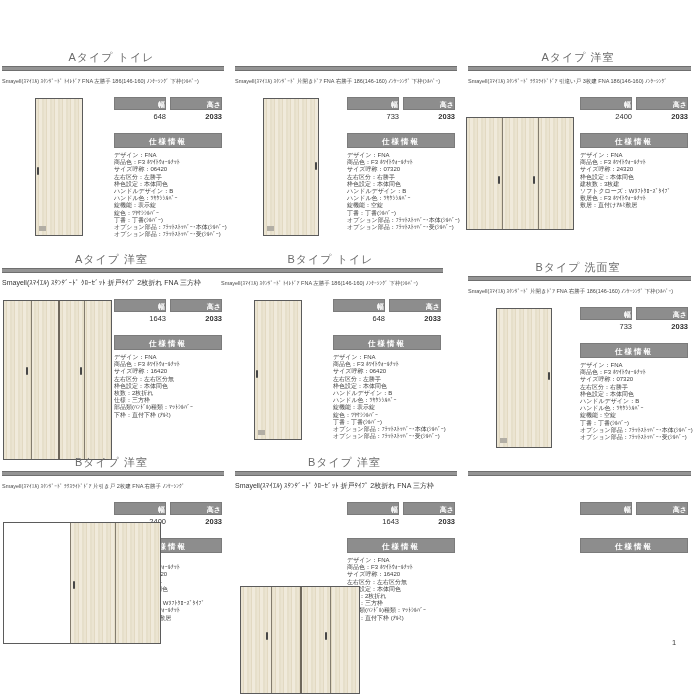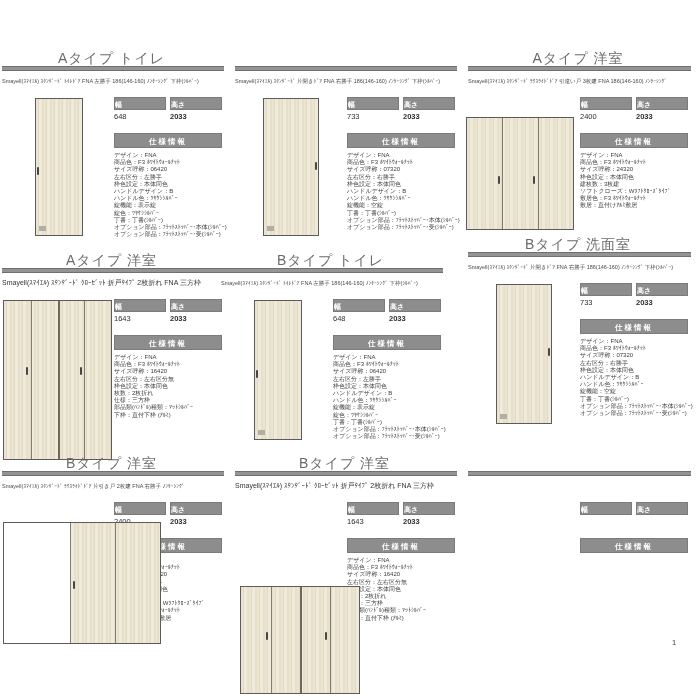--- a/index.html
+++ b/index.html
@@ -1,26 +1,26 @@
 <!DOCTYPE html>
 <html><head>
 <meta charset="utf-8">
 <style>
   html,body{margin:0;padding:0;background:#fff;}
   #page{position:relative;width:700px;height:700px;background:#ffffff;overflow:hidden;
         font-family:"Liberation Sans",sans-serif;}
   .panel{position:absolute;height:200px;overflow:visible;}
   .p-title{position:absolute;top:0;left:0;right:10px;text-align:center;
-           font-size:14px;color:#6b6b6b;letter-spacing:1px;white-space:nowrap;}
+           font-size:11px;color:#6b6b6b;letter-spacing:1px;white-space:nowrap;}
   .p-bar{position:absolute;top:16px;left:2px;right:9px;height:3px;background:#949494;
          border-top:1px solid #6f6f6f;border-bottom:1px solid #6f6f6f;}
   .p-desc{position:absolute;top:28px;left:2px;right:0;font-size:5.5px;color:#4a4a4a;
           white-space:nowrap;overflow:hidden;}
   .p-desc.lg{font-size:7px;color:#333;top:26px;}
-  .cell{position:absolute;height:13px;line-height:13px;text-align:left;}
+  .cell{position:absolute;height:13px;line-height:13px;text-align:right;}
   .head{background:#8d8d8d;color:#fff;font-size:7px;font-weight:bold;
         border:1px solid #7b7b7b;box-sizing:border-box;}
   .c-w{left:114px;width:52px;top:47px;}
   .c-h{left:170px;width:52px;top:47px;font-weight:bold;}
   .val{top:61px;font-size:7.5px;color:#2e2e2e;height:11px;line-height:11px;}
   .spec-bar{position:absolute;left:114px;width:108px;top:83px;height:15px;line-height:15px;
             background:#8d8d8d;color:#fff;font-size:7.5px;font-weight:bold;text-align:center;
             letter-spacing:2px;border:1px solid #7b7b7b;box-sizing:border-box;}
   .spec-list{position:absolute;left:114px;width:119px;top:102px;}
   .spec-line{font-size:6px;line-height:7.2px;color:#3d3d3d;}
@@ -168,21 +168,21 @@
           <div class="spec-line">錠色：ﾂﾔｹｼｼﾙﾊﾞｰ</div>
           <div class="spec-line">丁番：丁番(ｼﾙﾊﾞｰ)</div>
           <div class="spec-line">オプション部品：ﾌﾗｯﾄｽﾄｯﾊﾟｰ･本体(ｼﾙﾊﾞｰ)</div>
           <div class="spec-line">オプション部品：ﾌﾗｯﾄｽﾄｯﾊﾟｰ･受(ｼﾙﾊﾞｰ)</div>
         </div>
         <div class="door" style="left: 35px; top: 48px; width: 48px; height: 140px;">
           <div class="handle" style="left: 1px; top: 50%;"></div>
           <div class="tag"></div>
         </div>
       </div>
-      <div class="panel" style="left: 466px; top: 236px; width: 234px;">
+      <div class="panel" style="left: 466px; top: 260px; width: 234px;">
         <div class="p-title">Bタイプ 洗面室</div>
         <div class="p-bar"></div>
         <div class="p-desc">Smayell(ｽﾏｲｴﾙ) ｽﾀﾝﾀﾞｰﾄﾞ 片開きﾄﾞｱ FNA 右勝手 186(146-160) ﾉﾝｹｰｼﾝｸﾞ 下枠(ｼﾙﾊﾞｰ)</div>
         <div class="cell head c-w">幅</div>
         <div class="cell head c-h">高さ</div>
         <div class="cell val c-w">733</div>
         <div class="cell val c-h">2033</div>
         <div class="spec-bar">仕様情報</div>
         <div class="spec-list">
           <div class="spec-line">デザイン：FNA</div>

